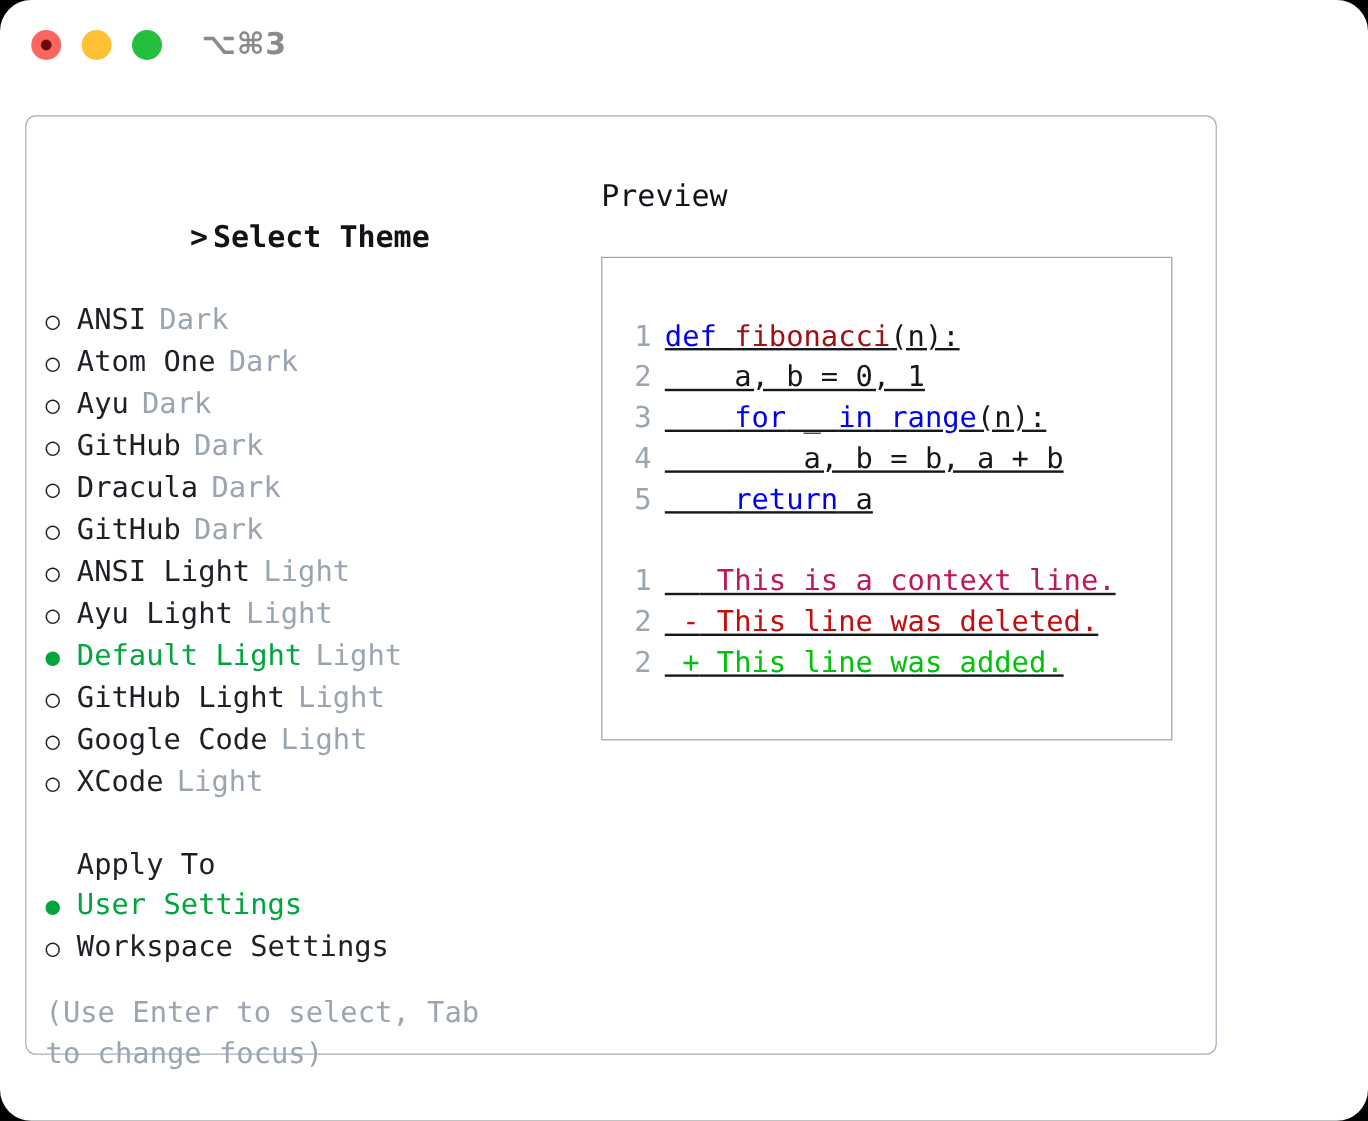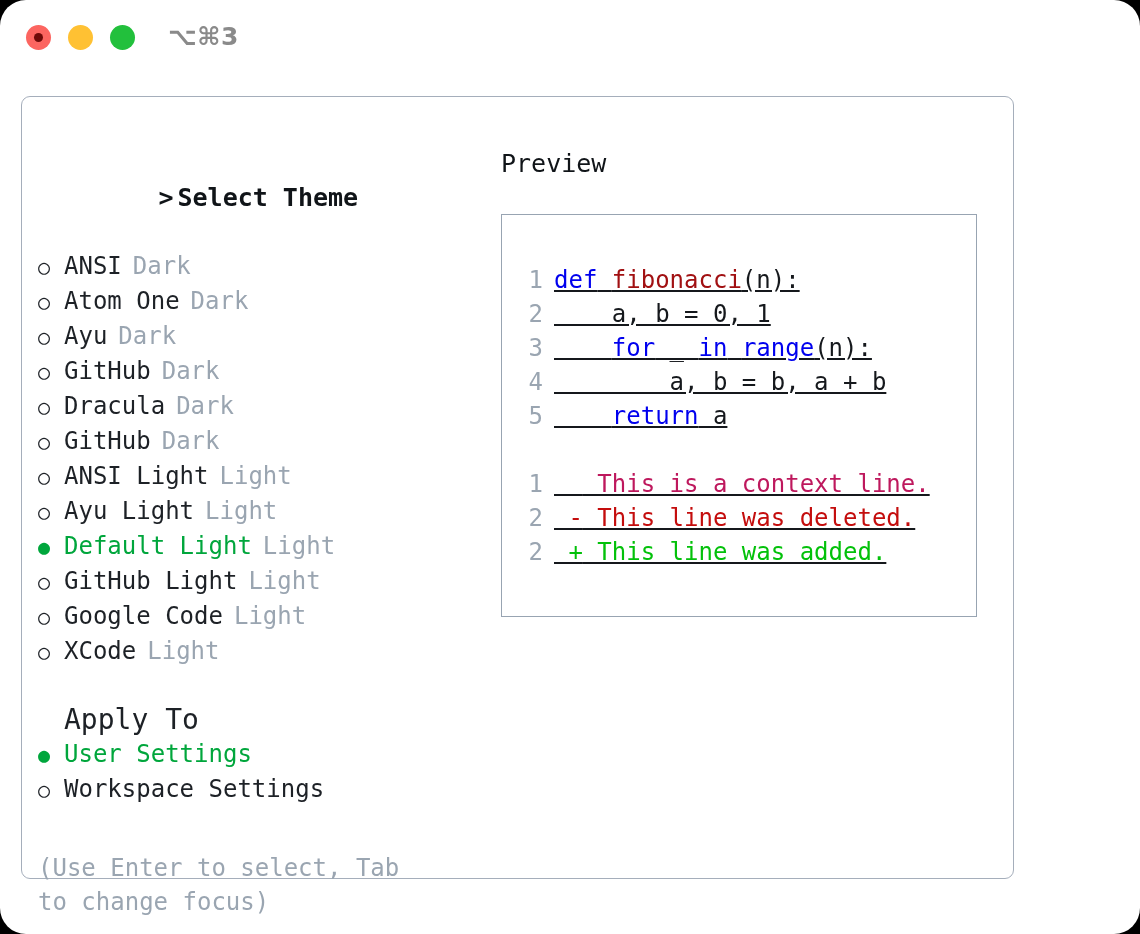--- a/index.html
+++ b/index.html
@@ -121,29 +121,29 @@
     color: #1d2126;
   }
   .opt .name { color: #1d2126; }
   .opt .kind { color: #9aa5b1; margin-left: 11px; }
   .opt.selected .marker { color: #00a63c; }
   .opt.selected .name   { color: #00a63c; }
 
   .spacer-lg { height: 34px; }
 
   .group-label {
-    font-size: 28px;
+    font-size: 24px;
     line-height: 34px;
     color: #1d2126;
     padding-left: 26px;
     white-space: pre;
   }
 
   .hint {
-    margin-top: 44px;
+    margin-top: 20px;
     font-size: 24px;
     line-height: 34px;
     color: #9aa5b1;
     width: 400px;
     white-space: normal;
   }
 
   
   .preview-title {
     font-size: 25px;

